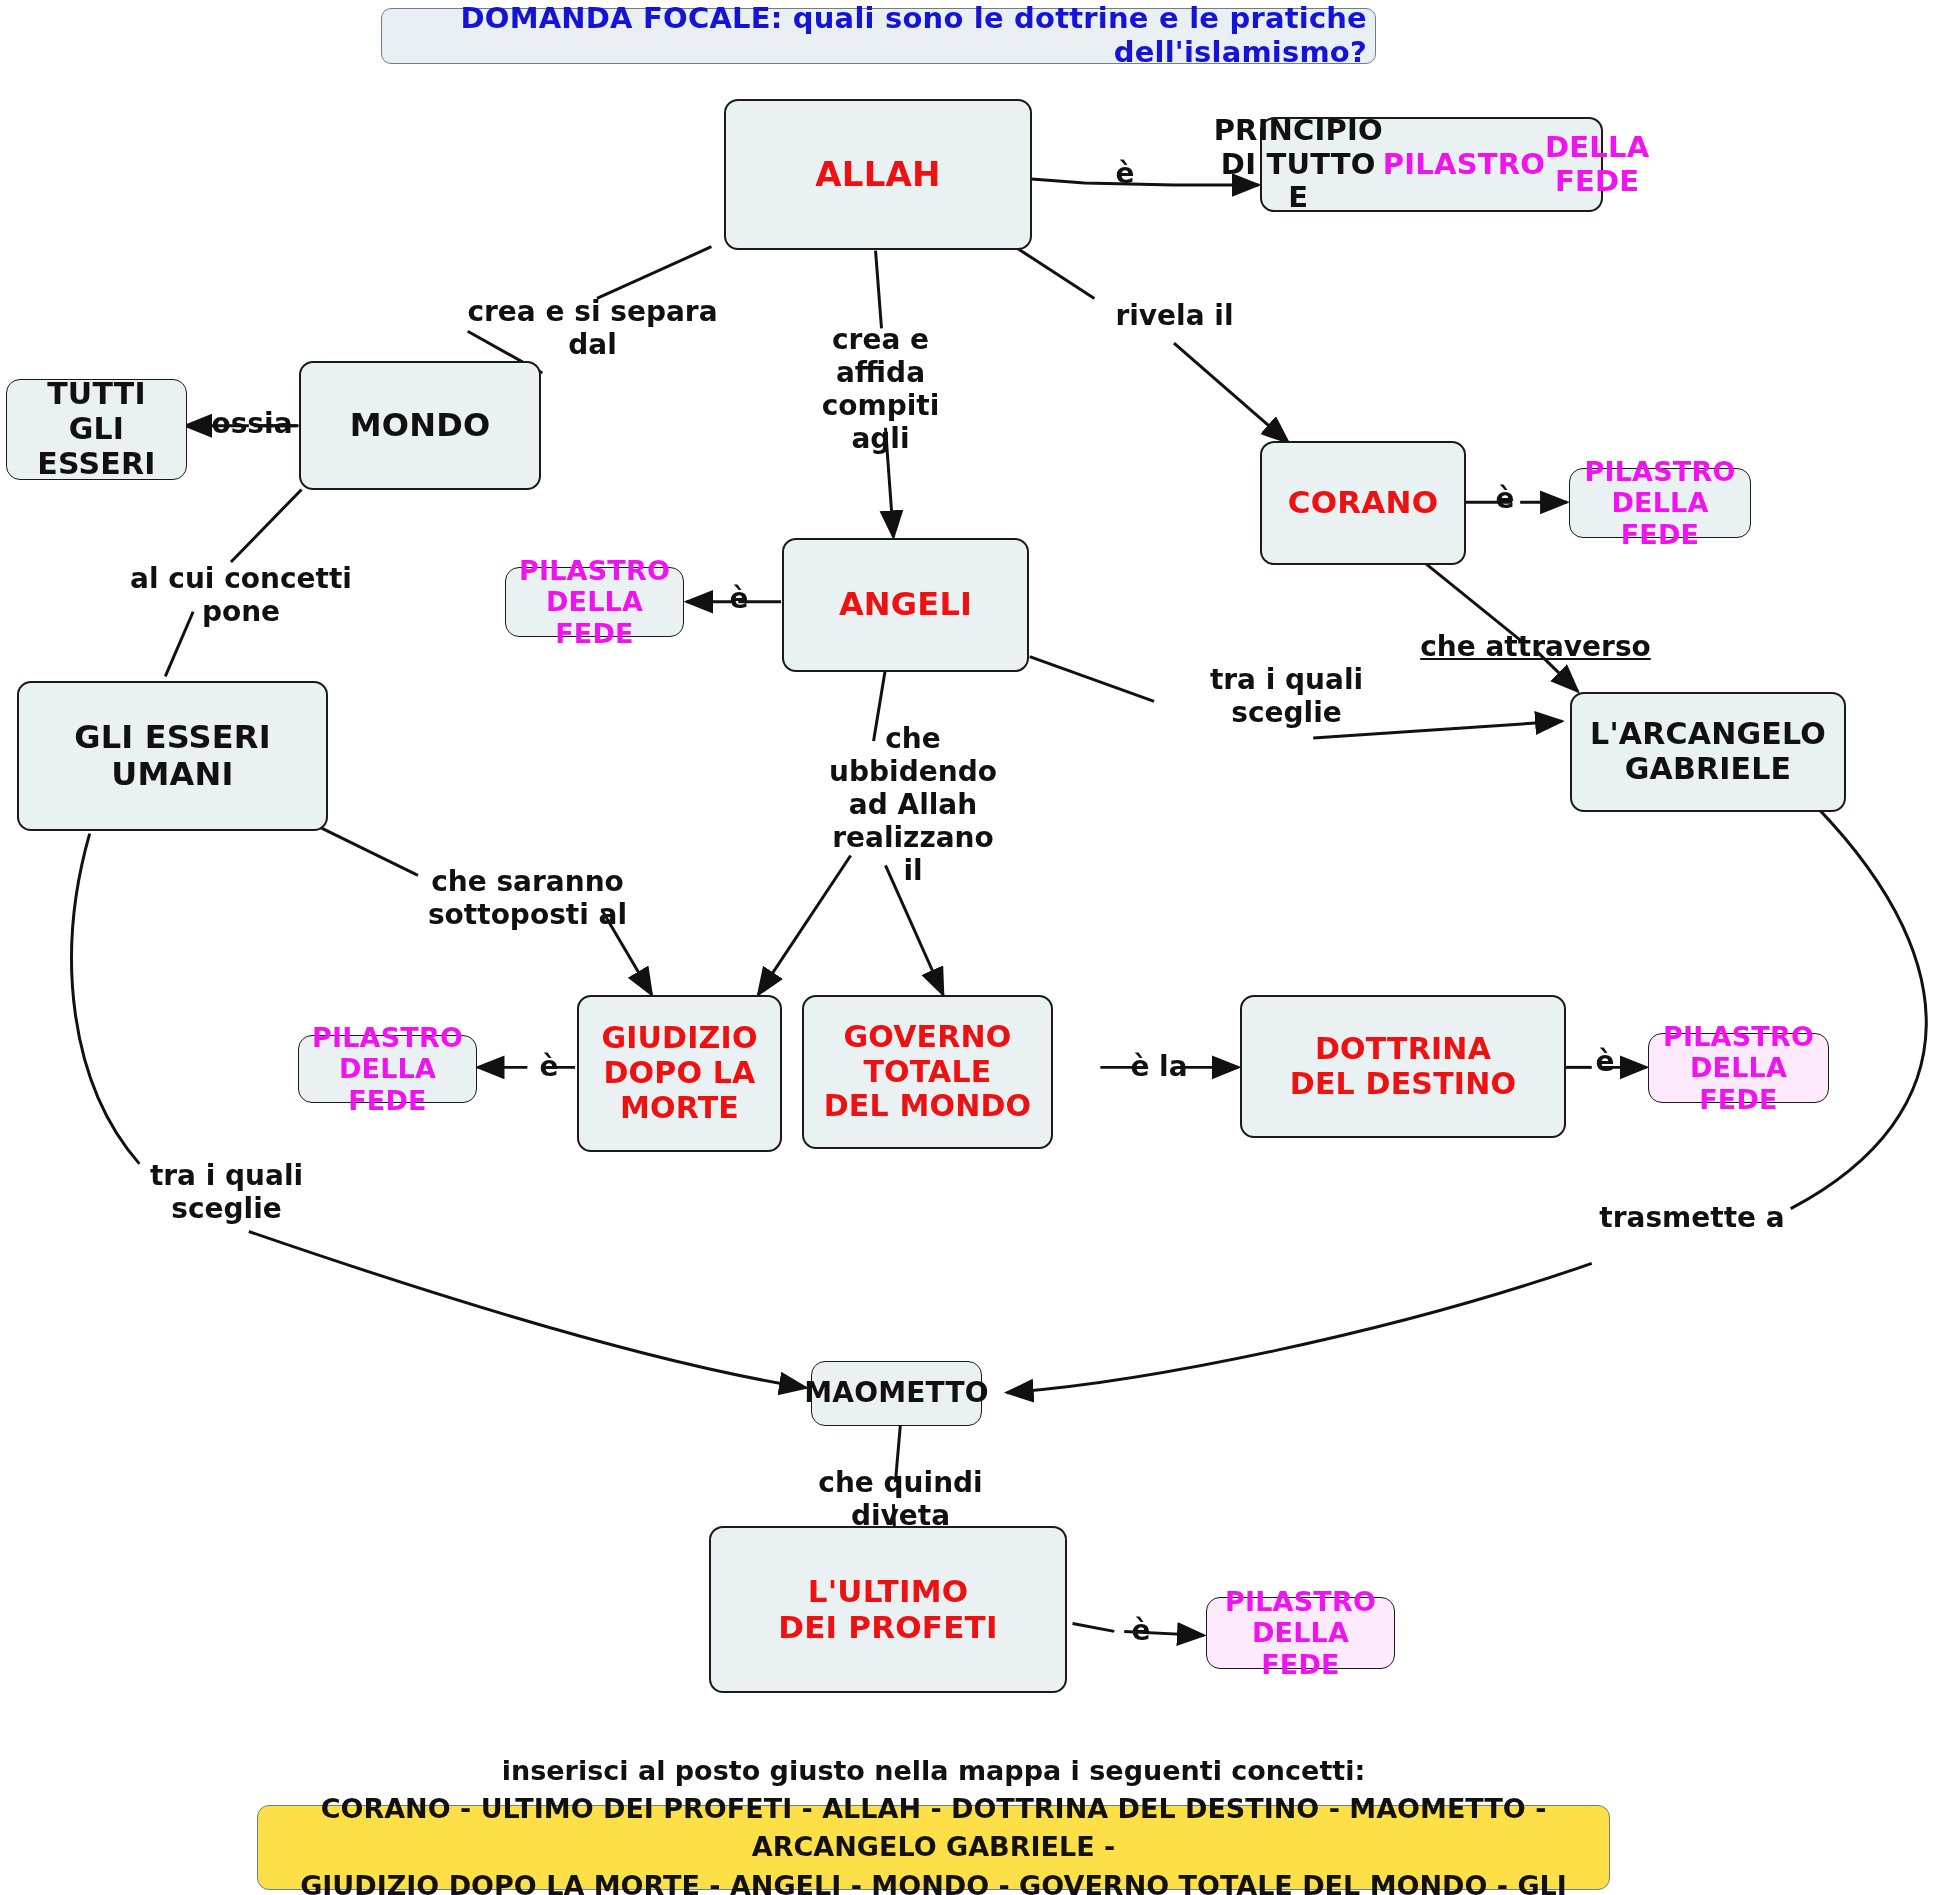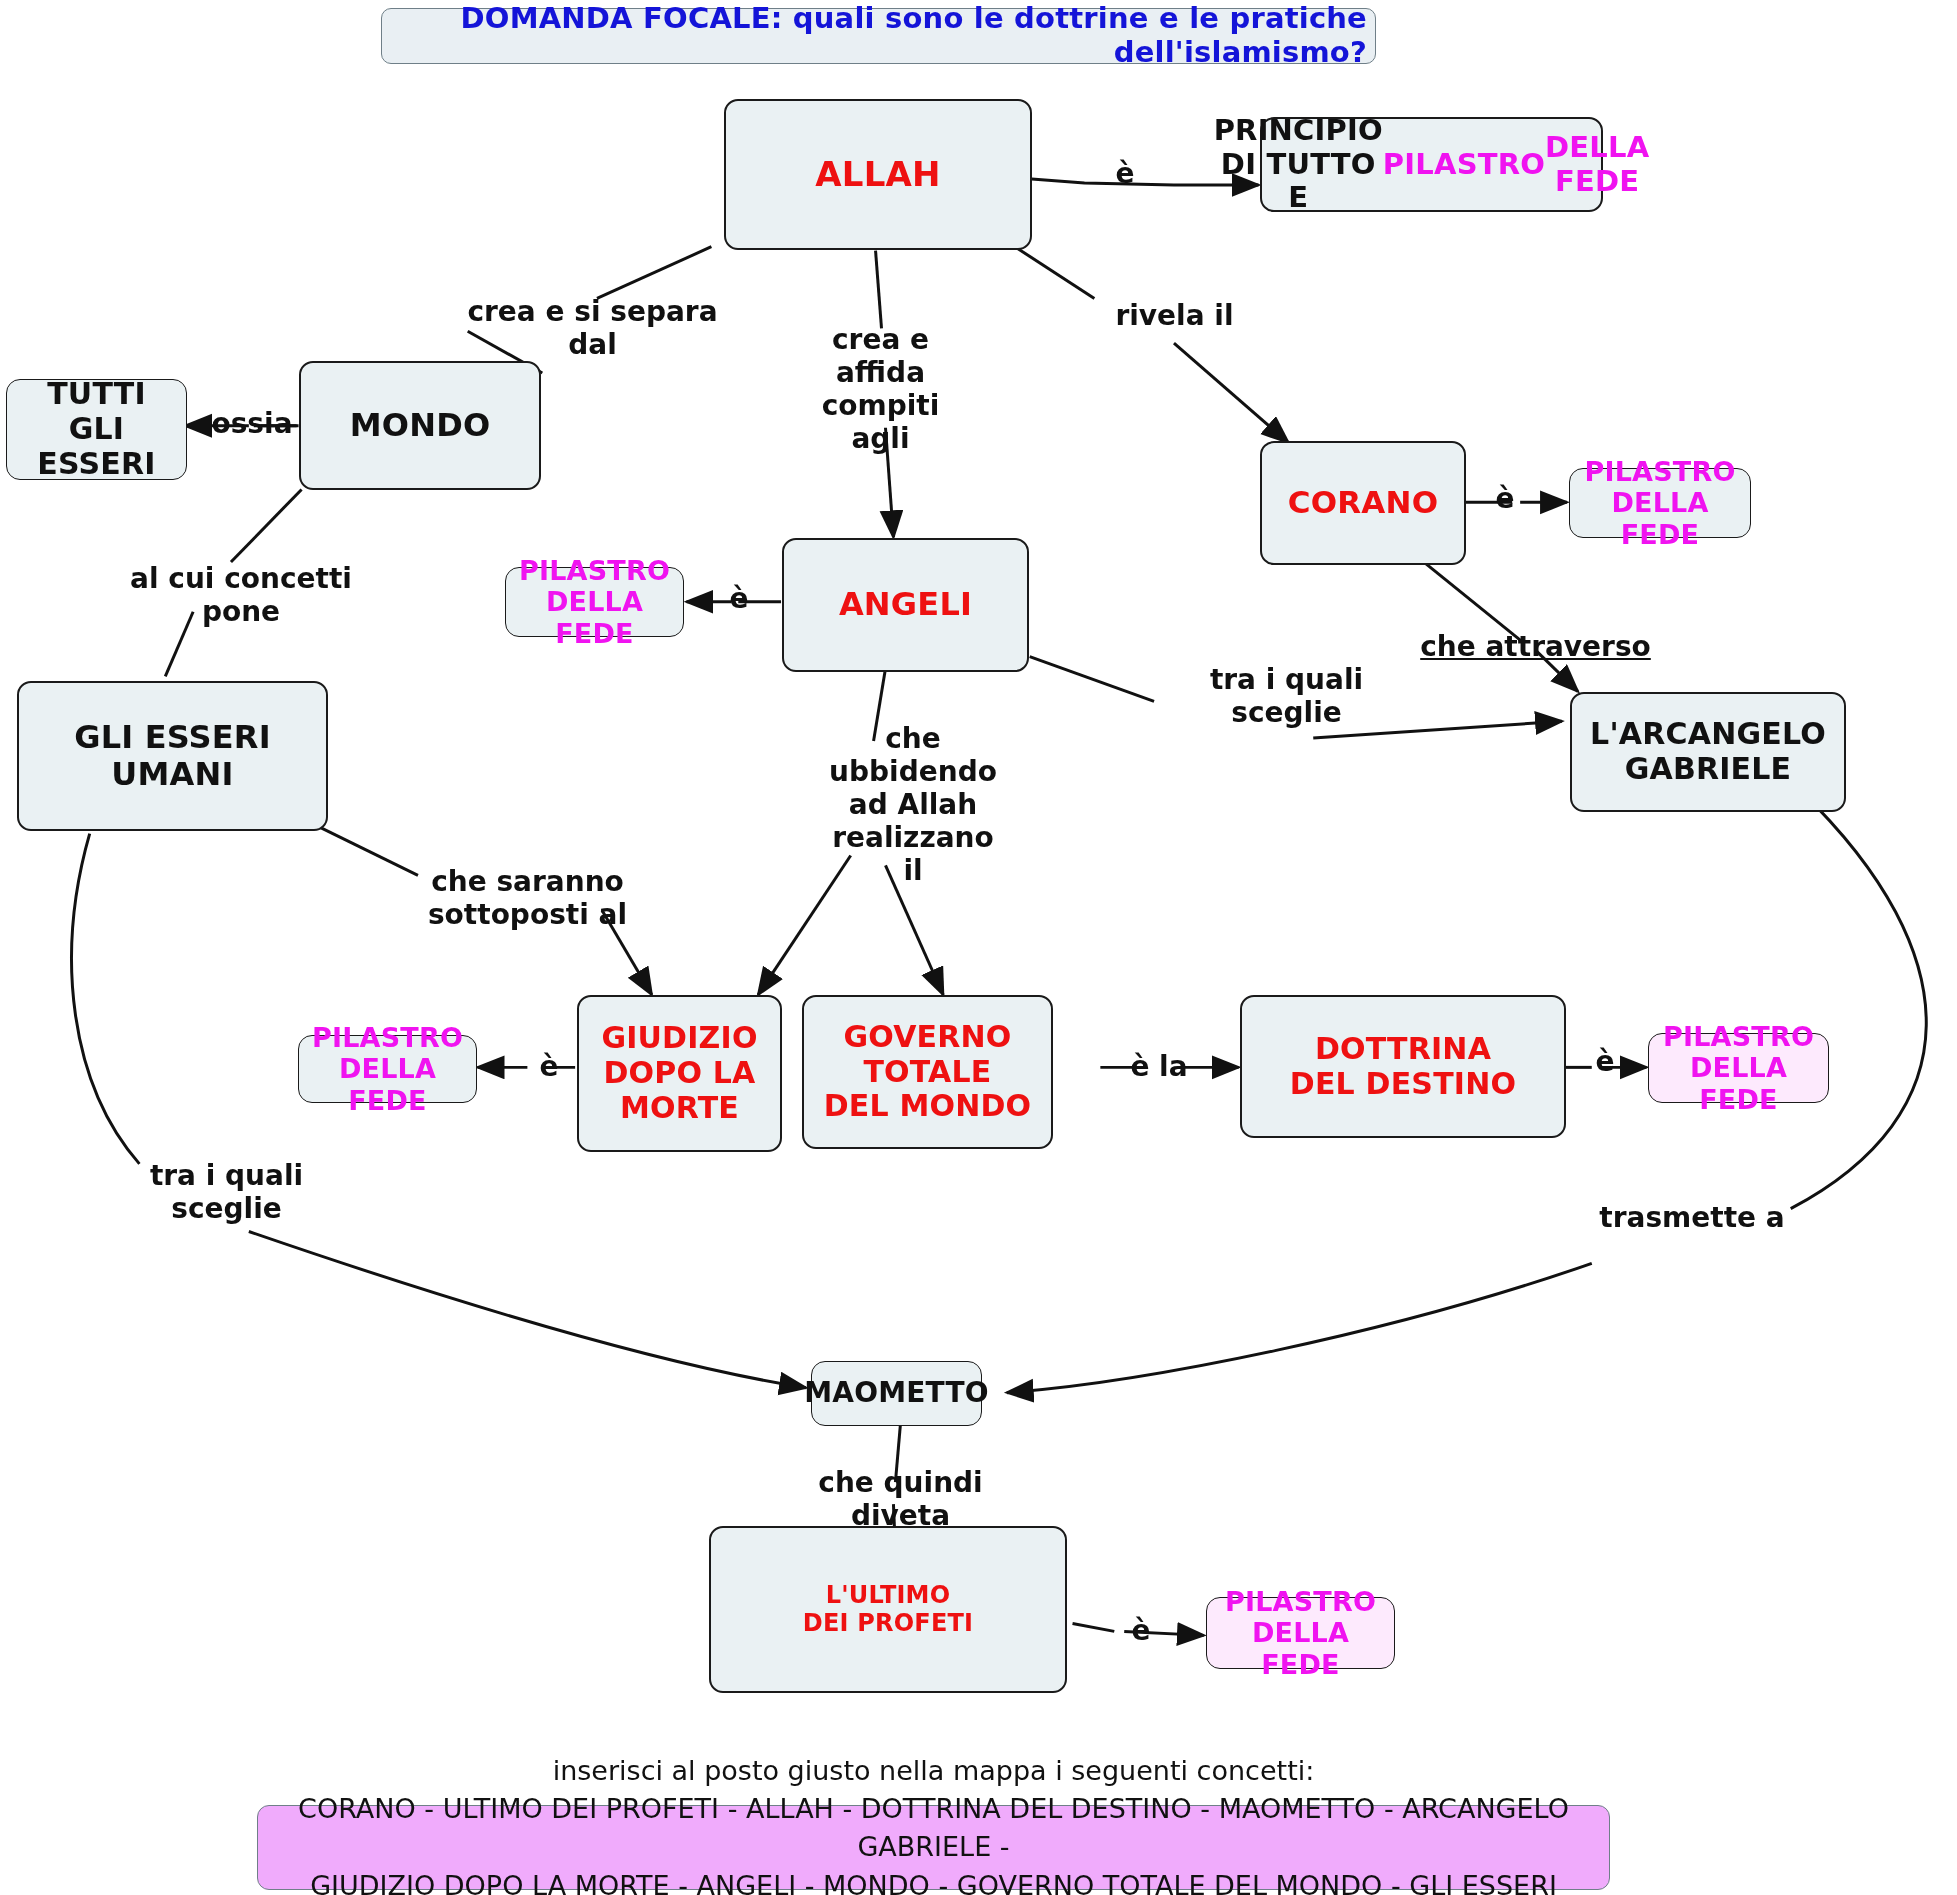--- a/index.html
+++ b/index.html
@@ -49,25 +49,25 @@
   .node.title-box {
     color: #1414d8;
     background: #e9eff3;
     border: 1px solid #6f7f88;
     border-radius: 10px;
     font-size: 29px;
     font-weight: bold;
   }
   .node.legend-box {
     color: #111111;
-    background: #f0abfc;
+    background: #fde047;
     border: 1px solid #6f7f88;
     border-radius: 12px;
     font-size: 27px;
-    font-weight: normal;
+    font-weight: bold;
     line-height: 1.42;
     letter-spacing: 0;
   }
   .node.mixed {
     flex-direction: row;
   }
   .node .ln-black { color: #111111; display: block; }
   .node .ln-pink  { color: #f013f0; display: block; }
 
   .linklabel {
@@ -196,21 +196,21 @@
 DEL MONDO</div>
 
   <div class="node concept-red" style="left:1240px; top:995px; width:326px; height:143px; font-size:30px;">DOTTRINA
 DEL DESTINO</div>
 
   <div class="node thin pink pillar" style="left:1648px; top:1033px; width:181px; height:70px; font-size:27px;">PILASTRO
 DELLA FEDE</div>
 
   <div class="node thin concept-black" style="left:811px; top:1361px; width:171px; height:65px; font-size:28px;">MAOMETTO</div>
 
-  <div class="node concept-red" style="left:709px; top:1526px; width:358px; height:167px; font-size:24px;">L'ULTIMO
+  <div class="node concept-red" style="left:709px; top:1526px; width:358px; height:167px; font-size:31px;">L'ULTIMO
 DEI PROFETI</div>
 
   <div class="node thin pink pillar" style="left:1206px; top:1597px; width:189px; height:72px; font-size:27px;">PILASTRO
 DELLA FEDE</div>
 
   <div class="linklabel" style="left:1085px; top:157px; width:80px;">è</div>
 
   <div class="linklabel" style="left:453px; top:295px; width:279px;">crea e si separa dal</div>
 
   <div class="linklabel" style="left:786px; top:323px; width:189px;">crea e affida

